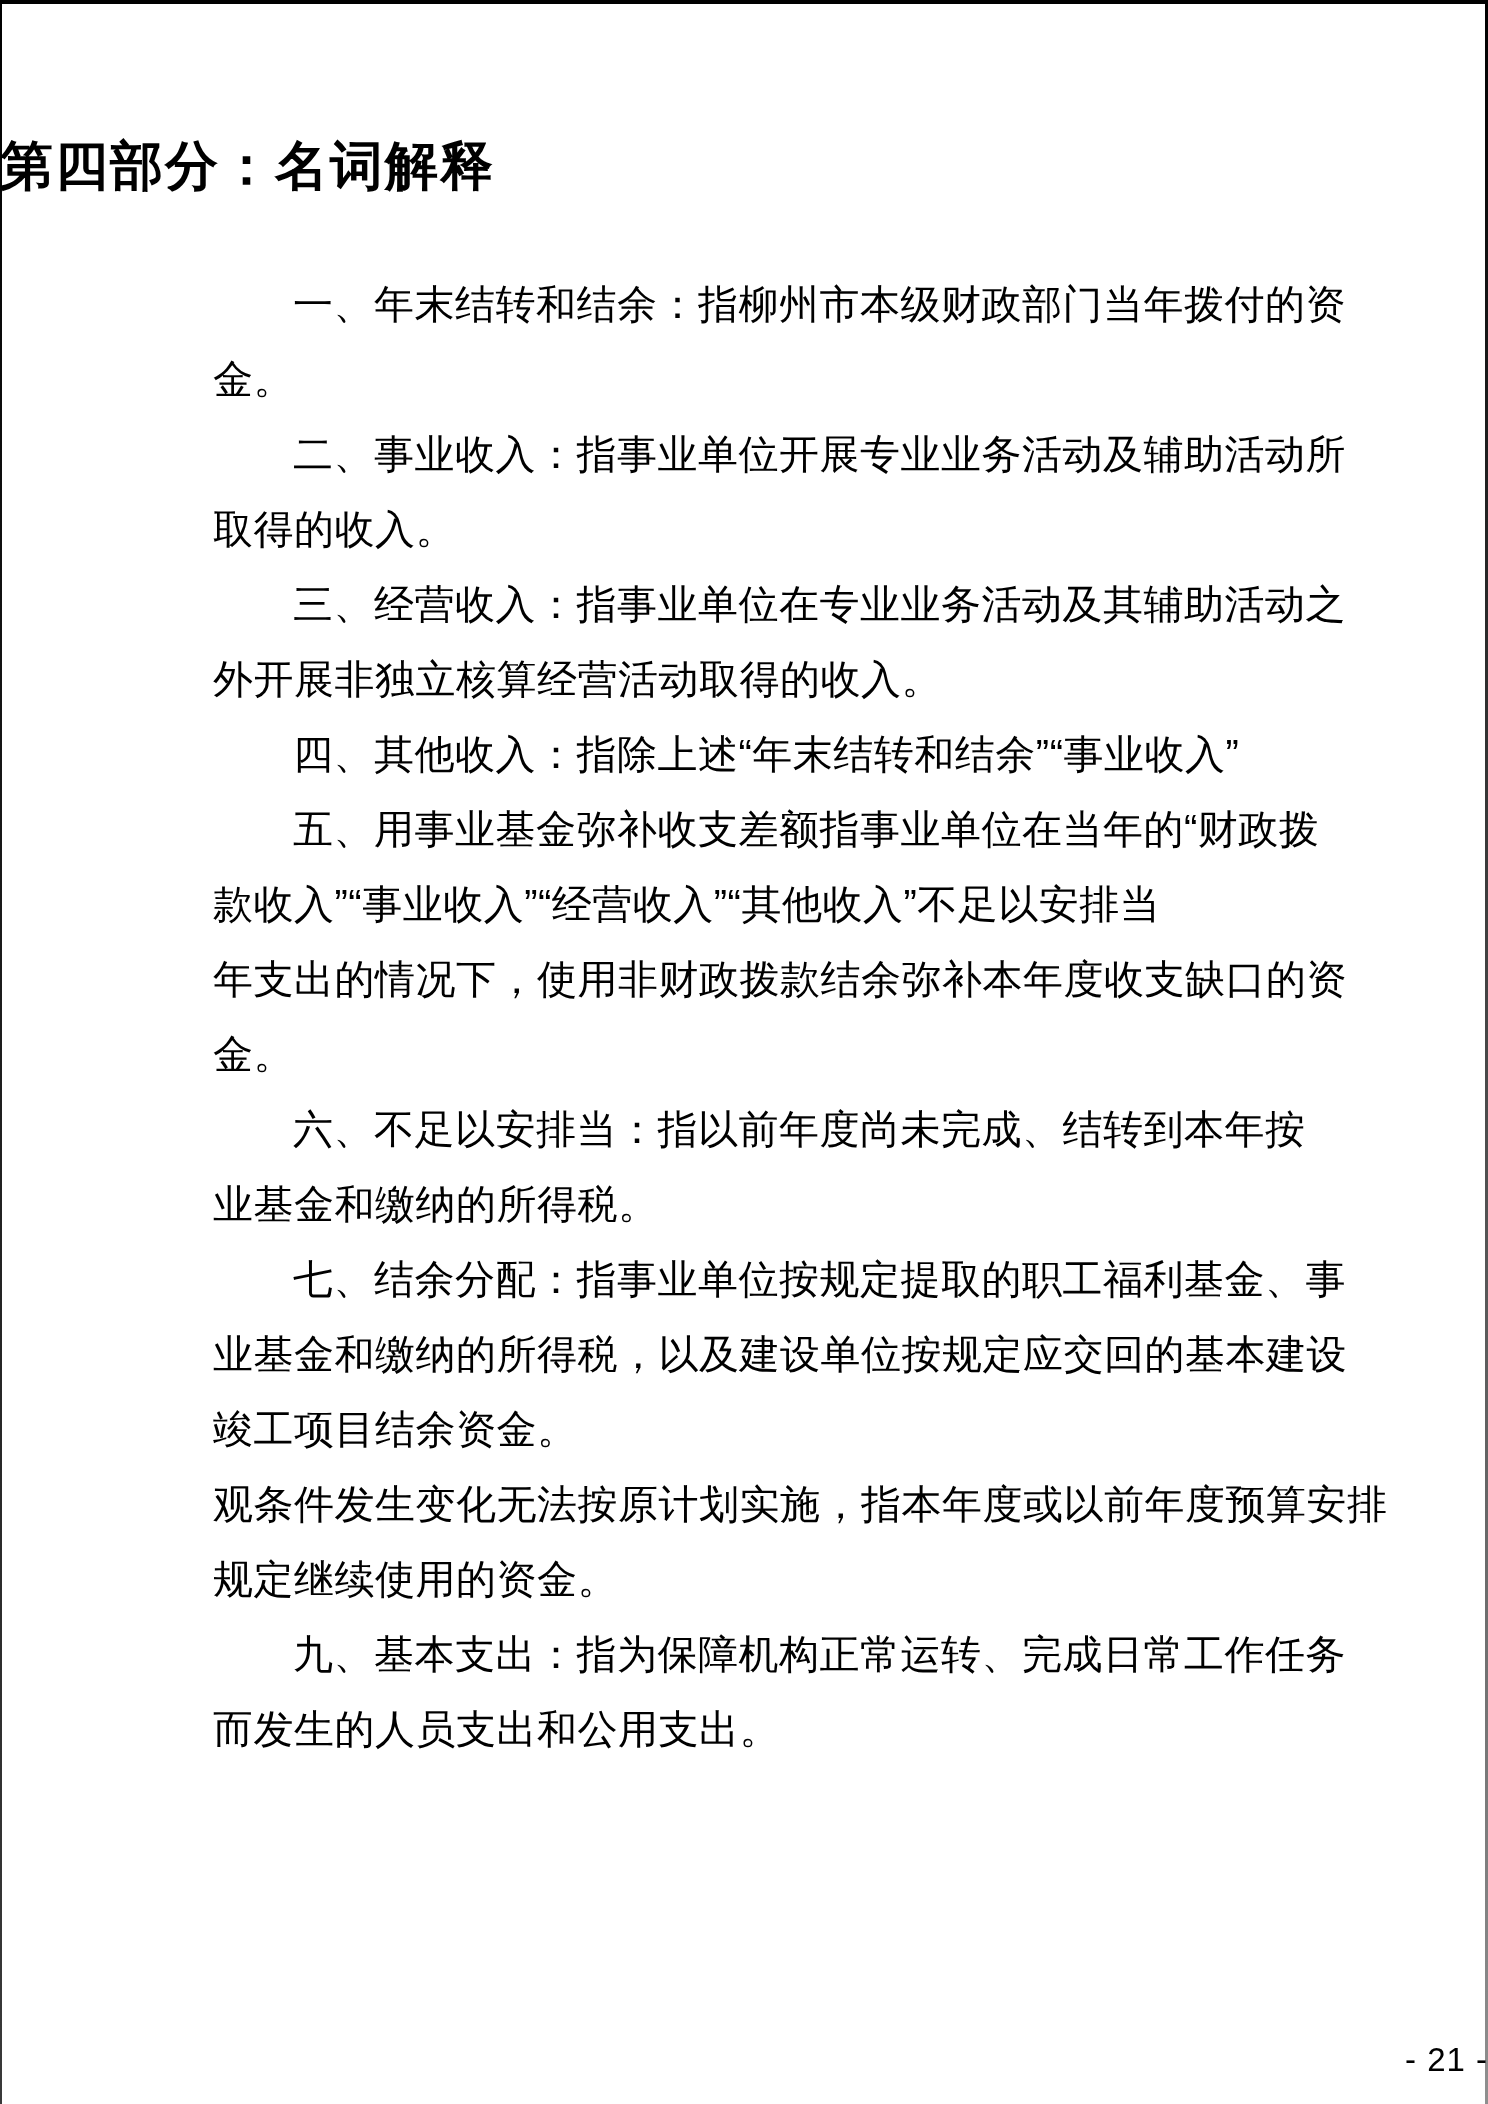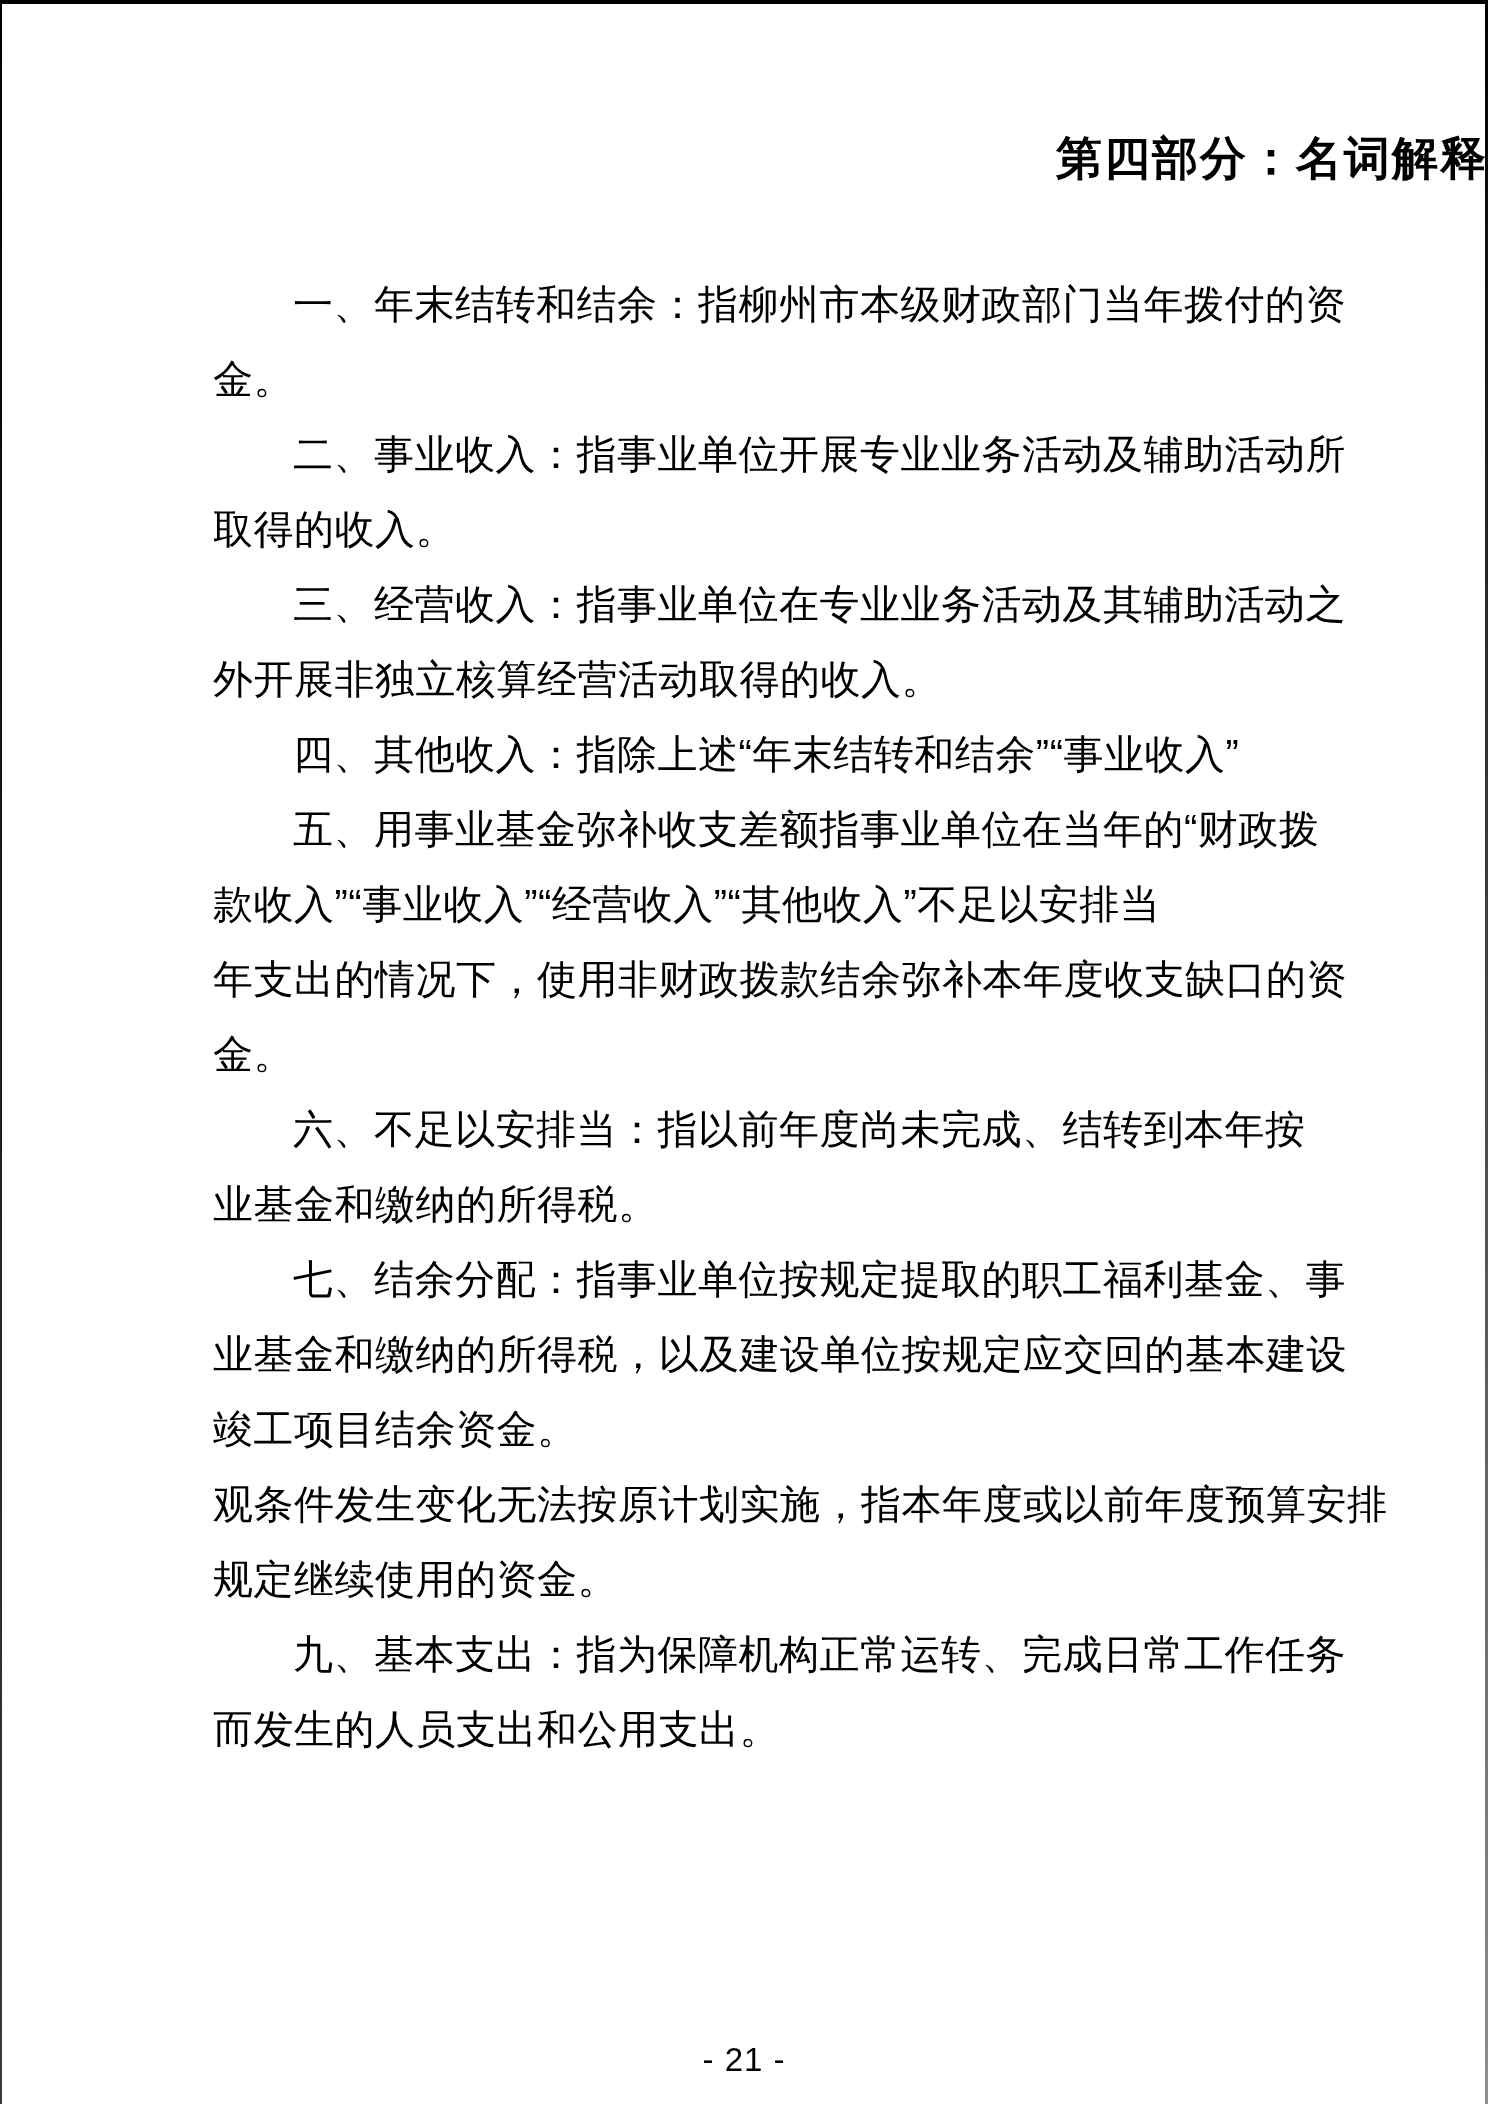--- a/index.html
+++ b/index.html
@@ -30,25 +30,25 @@
     background: linear-gradient(#000000, #3a3a3a);
   }
   .edge-right {
     position: absolute;
     top: 0; right: 0;
     width: 3px; height: 100%;
     background: linear-gradient(#000000, #8f8f8f);
   }
   .doc-title {
     position: absolute;
-    top: 116px;
+    top: 124px;
     left: 0;
     width: 100%;
-    text-align: right;
-    font-size: 46px;
+    text-align: left;
+    font-size: 53px;
     line-height: 84px;
     font-weight: bold;
     letter-spacing: 2px;
     white-space: nowrap;
   }
   .content {
     position: absolute;
     top: 267px;
     left: 213px;
     width: 1120px;
@@ -61,21 +61,21 @@
     white-space: nowrap;
   }
   .content .line.indent {
     padding-left: 80px;
   }
   .page-num {
     position: absolute;
     top: 2036px;
     left: 0;
     width: 100%;
-    text-align: center;
+    text-align: right;
     font-size: 33px;
     line-height: 48px;
     letter-spacing: 1px;
   }
 </style>
 </head>
 <body>
 
 <div id="page">
   <div class="edge-top"></div>

